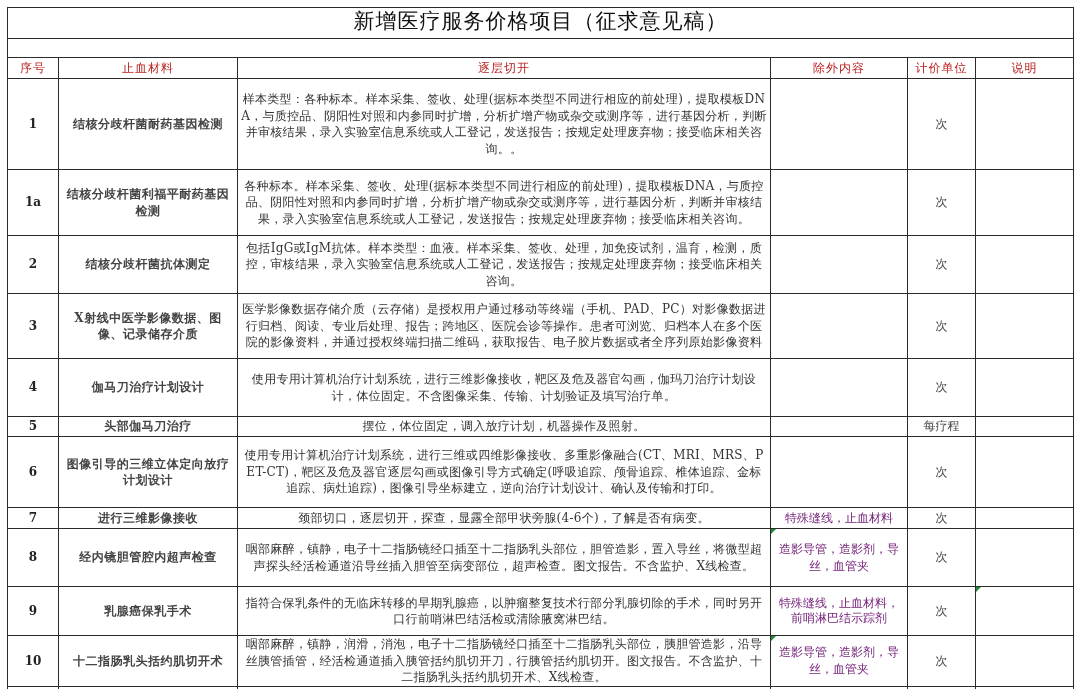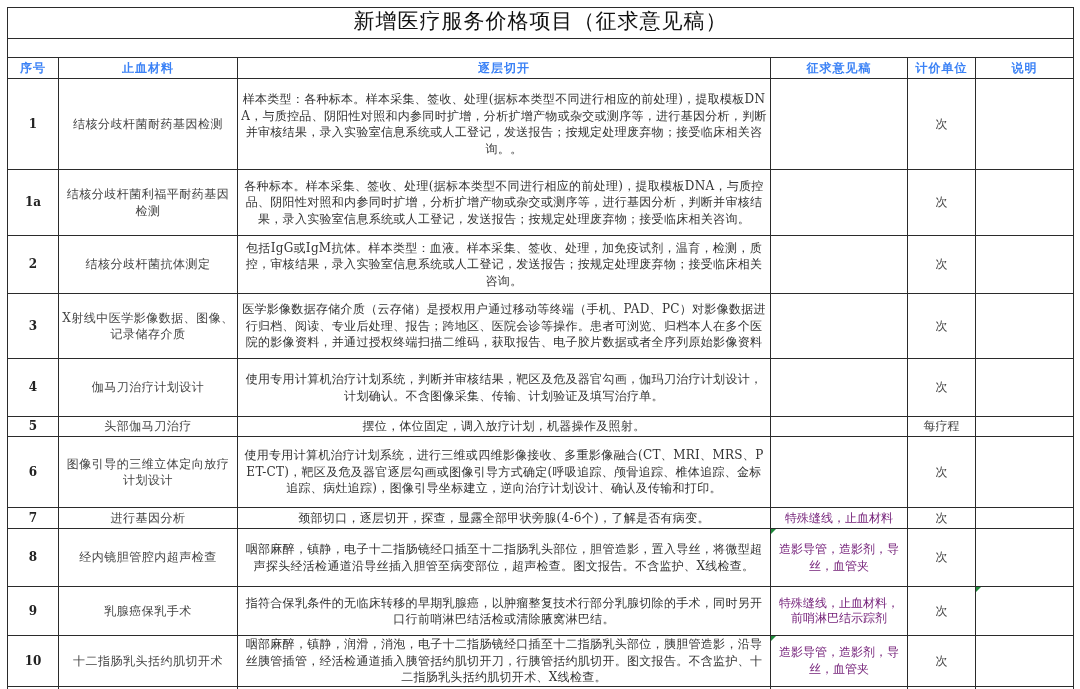--- a/index.html
+++ b/index.html
@@ -40,31 +40,31 @@
       height: 30px;
       font-family: Liberation Mono, monospace;
       font-size: 21px !important;
       line-height: 30px !important;
       color: #111111;
       letter-spacing: 1px;
     }
     .blank-cell { height: 18px; }
     th.hdr {
       height: 20px;
-      font-weight: bold;
-      color: #3b82f6;
+      font-weight: normal;
+      color: #b91c1c;
       font-size: 12.5px;
       letter-spacing: 1px;
     }
     td.seq {
       font-weight: bold;
       color: #222222;
       font-size: 12.5px;
     }
-    td.name { color: #444444; font-size: 12.5px; letter-spacing: 0.5px; }
+    td.name { color: #444444; font-size: 12.5px; letter-spacing: 0.5px; font-weight: bold; }
     td.content { color: #333333; font-size: 12px; letter-spacing: 0.3px; }
     td.excl { color: #701a75; font-size: 12px; position: relative; }
     td.unit { color: #444444; font-size: 12.5px; }
     td.note { position: relative; }
     .green-tri {
       position: absolute;
       top: 0;
       left: 0;
       width: 0;
       height: 0;
@@ -90,21 +90,21 @@
         <tr>
       <td colspan="6" class="title-cell">新增医疗服务价格项目（征求意见稿）</td>
     </tr>
     <tr>
       <td colspan="6" class="blank-cell"></td>
     </tr>
     <tr>
       <th class="hdr">序号</th>
       <th class="hdr">止血材料</th>
       <th class="hdr">逐层切开</th>
-      <th class="hdr">征求意见稿</th>
+      <th class="hdr">除外内容</th>
       <th class="hdr">计价单位</th>
       <th class="hdr">说明</th>
     </tr>
 
     <tr style="height:91px">
       <td class="seq">1</td>
       <td class="name">结核分歧杆菌耐药基因检测</td>
       <td class="content">样本类型：各种标本。样本采集、签收、处理(据标本类型不同进行相应的前处理)，提取模板DNA，与质控品、阴阳性对照和内参同时扩增，分析扩增产物或杂交或测序等，进行基因分析，判断并审核结果，录入实验室信息系统或人工登记，发送报告；按规定处理废弃物；接受临床相关咨询。。</td>
       <td class="excl"></td>
       <td class="unit">次</td>
@@ -134,21 +134,21 @@
       <td class="name">X射线中医学影像数据、图像、记录储存介质</td>
       <td class="content">医学影像数据存储介质（云存储）是授权用户通过移动等终端（手机、PAD、PC）对影像数据进行归档、阅读、专业后处理、报告；跨地区、医院会诊等操作。患者可浏览、归档本人在多个医院的影像资料，并通过授权终端扫描二维码，获取报告、电子胶片数据或者全序列原始影像资料</td>
       <td class="excl"></td>
       <td class="unit">次</td>
       <td class="note"></td>
     </tr>
 
     <tr style="height:58px">
       <td class="seq">4</td>
       <td class="name">伽马刀治疗计划设计</td>
-      <td class="content">使用专用计算机治疗计划系统，判断并审核结果，靶区及危及器官勾画，伽玛刀治疗计划设计，计划确认。不含图像采集、传输、计划验证及填写治疗单。</td>
+      <td class="content">使用专用计算机治疗计划系统，进行三维影像接收，靶区及危及器官勾画，伽玛刀治疗计划设计，体位固定。不含图像采集、传输、计划验证及填写治疗单。</td>
       <td class="excl"></td>
       <td class="unit">次</td>
       <td class="note"></td>
     </tr>
 
     <tr style="height:20px">
       <td class="seq">5</td>
       <td class="name">头部伽马刀治疗</td>
       <td class="content">摆位，体位固定，调入放疗计划，机器操作及照射。</td>
       <td class="excl"></td>
@@ -160,21 +160,21 @@
       <td class="seq">6</td>
       <td class="name">图像引导的三维立体定向放疗计划设计</td>
       <td class="content">使用专用计算机治疗计划系统，进行三维或四维影像接收、多重影像融合(CT、MRI、MRS、PET-CT)，靶区及危及器官逐层勾画或图像引导方式确定(呼吸追踪、颅骨追踪、椎体追踪、金标追踪、病灶追踪)，图像引导坐标建立，逆向治疗计划设计、确认及传输和打印。</td>
       <td class="excl"></td>
       <td class="unit">次</td>
       <td class="note"></td>
     </tr>
 
     <tr style="height:21px">
       <td class="seq">7</td>
-      <td class="name">进行基因分析</td>
+      <td class="name">进行三维影像接收</td>
       <td class="content">颈部切口，逐层切开，探查，显露全部甲状旁腺(4-6个)，了解是否有病变。</td>
       <td class="excl">特殊缝线，止血材料</td>
       <td class="unit">次</td>
       <td class="note"></td>
     </tr>
 
     <tr style="height:58px">
       <td class="seq">8</td>
       <td class="name">经内镜胆管腔内超声检查</td>
       <td class="content">咽部麻醉，镇静，电子十二指肠镜经口插至十二指肠乳头部位，胆管造影，置入导丝，将微型超声探头经活检通道沿导丝插入胆管至病变部位，超声检查。图文报告。不含监护、X线检查。</td>

